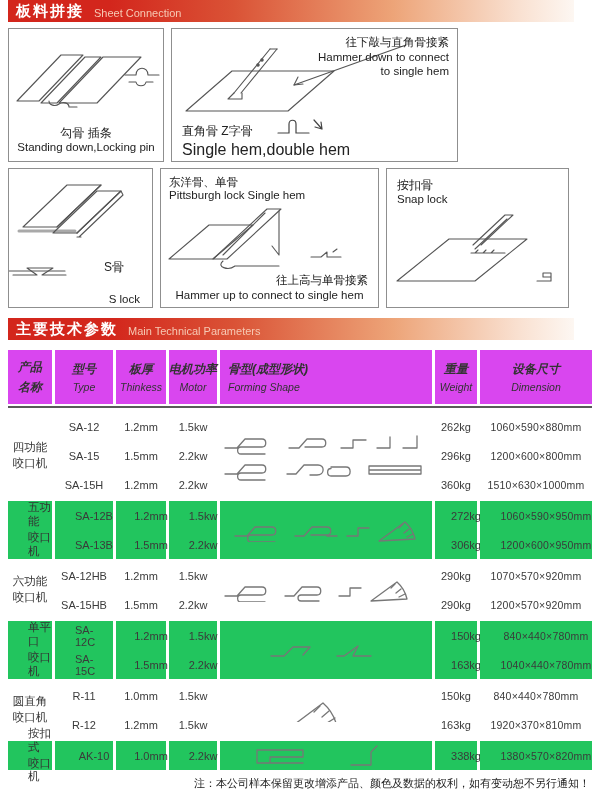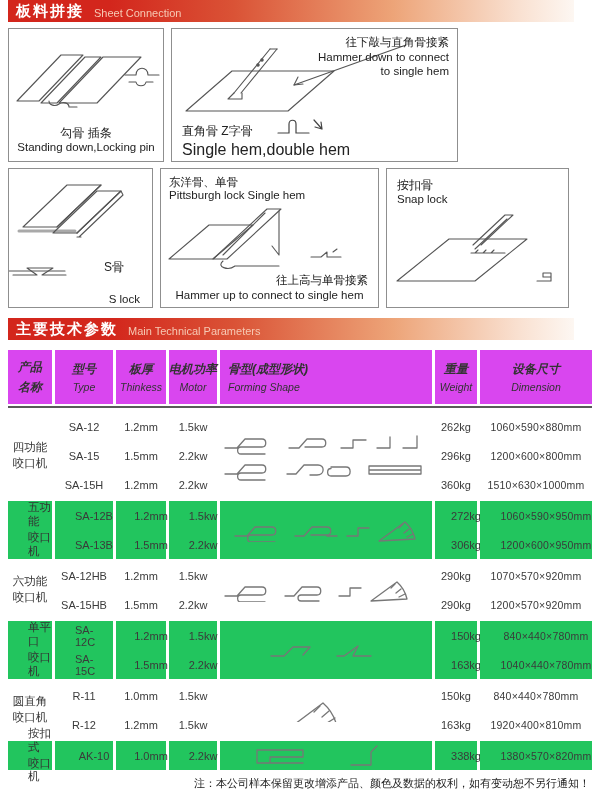--- a/index.html
+++ b/index.html
@@ -294,21 +294,21 @@
           </div>
           <div class="tc type" style="grid-area: 1 / 2;">R-11</div>
           <div class="tc thickness" style="grid-area: 1 / 3;">1.0mm</div>
           <div class="tc motor" style="grid-area: 1 / 4;">1.5kw</div>
           <div class="tc weight" style="grid-area: 1 / 6;">150kg</div>
           <div class="tc dimension" style="grid-area: 1 / 7;">840×440×780mm</div>
           <div class="tc type" style="grid-area: 2 / 2;">R-12</div>
           <div class="tc thickness" style="grid-area: 2 / 3;">1.2mm</div>
           <div class="tc motor" style="grid-area: 2 / 4;">1.5kw</div>
           <div class="tc weight" style="grid-area: 2 / 6;">163kg</div>
-          <div class="tc dimension" style="grid-area: 2 / 7;">1920×400×810mm</div>
+          <div class="tc dimension" style="grid-area: 2 / 7;">1920×370×810mm</div>
           <div class="tc shape" style="grid-area: 1 / 5 / -1;">
             <svg width="206" height="24" viewBox="0 0 206 24" fill="none" stroke="#777" stroke-width="1.3" stroke-linecap="round" stroke-linejoin="round">
               <path d="M64,32 L100,5 A44,44 0 0 1 114,29 Z"></path>
               <path d="M97,8 L91,14 M106,13 L99,19 M112,20 L104,25 M114,27 L106,30"></path>
             </svg>
           </div>
         </div>
         <div class="tgroup shaded" style="grid-template-rows: repeat(1, 29px);">
           <div class="tc product" style="grid-area: 1 / 1 / -1;">
             <span>按扣式</span>

